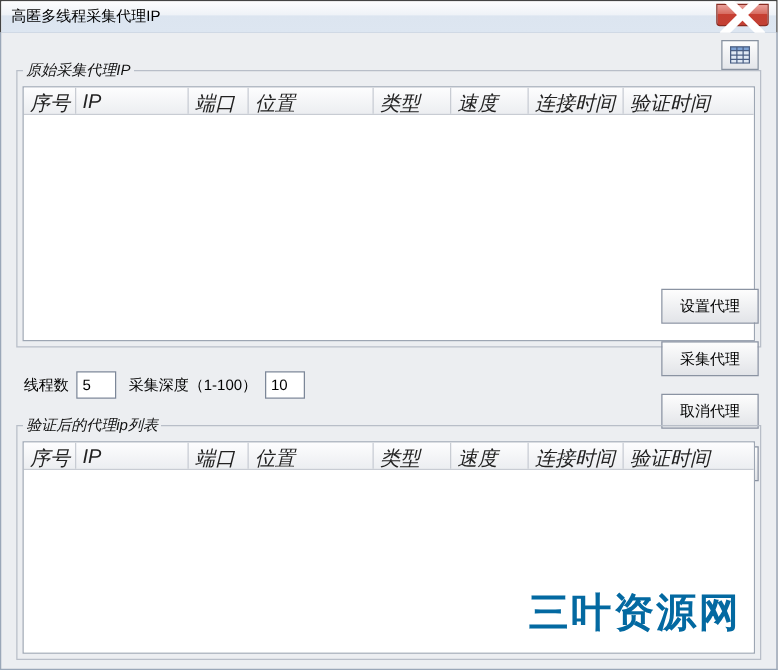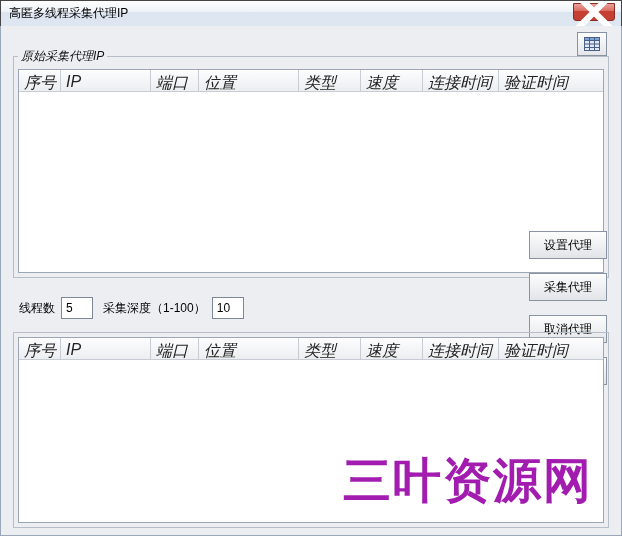--- a/index.html
+++ b/index.html
@@ -148,23 +148,23 @@
     font-size: 12px;
     cursor: pointer;
     font-family: inherit;
   }
   .btn-group { margin-left: auto; display: flex; gap: 14px; flex-direction: column; }
 
   .watermark {
     position: absolute;
     right: 18px;
     bottom: 12px;
-    font-size: 48px;
+    font-size: 32px;
     font-weight: 600;
-    color: #a21caf;
+    color: #0369a1;
     letter-spacing: 2px;
     pointer-events: none;
     font-family: Liberation Mono, monospace;
   }
 </style>
 </head>
 <body>
 
 <div class="titlebar">
   <span class="title">高匿多线程采集代理IP</span>
@@ -213,20 +213,21 @@
       <input type="text" class="inp-depth" value="10" style="">
       <div class="btn-group">
         <button class="btn">设置代理</button>
         <button class="btn">采集代理</button>
         <button class="btn">取消代理</button>
         <button class="btn">验证代理</button>
       </div>
     </div>
 
     <fieldset class="groupbox gb-bot">
+      <legend>验证后的代理ip列表</legend>
       <div class="listview">
         <div class="lv-header">
           <div class="lv-col col-0">序号</div>
           <div class="lv-col col-1">IP</div>
           <div class="lv-col col-2">端口</div>
           <div class="lv-col col-3">位置</div>
           <div class="lv-col col-4">类型</div>
           <div class="lv-col col-5">速度</div>
           <div class="lv-col col-6">连接时间</div>
           <div class="lv-col col-7">验证时间</div>

